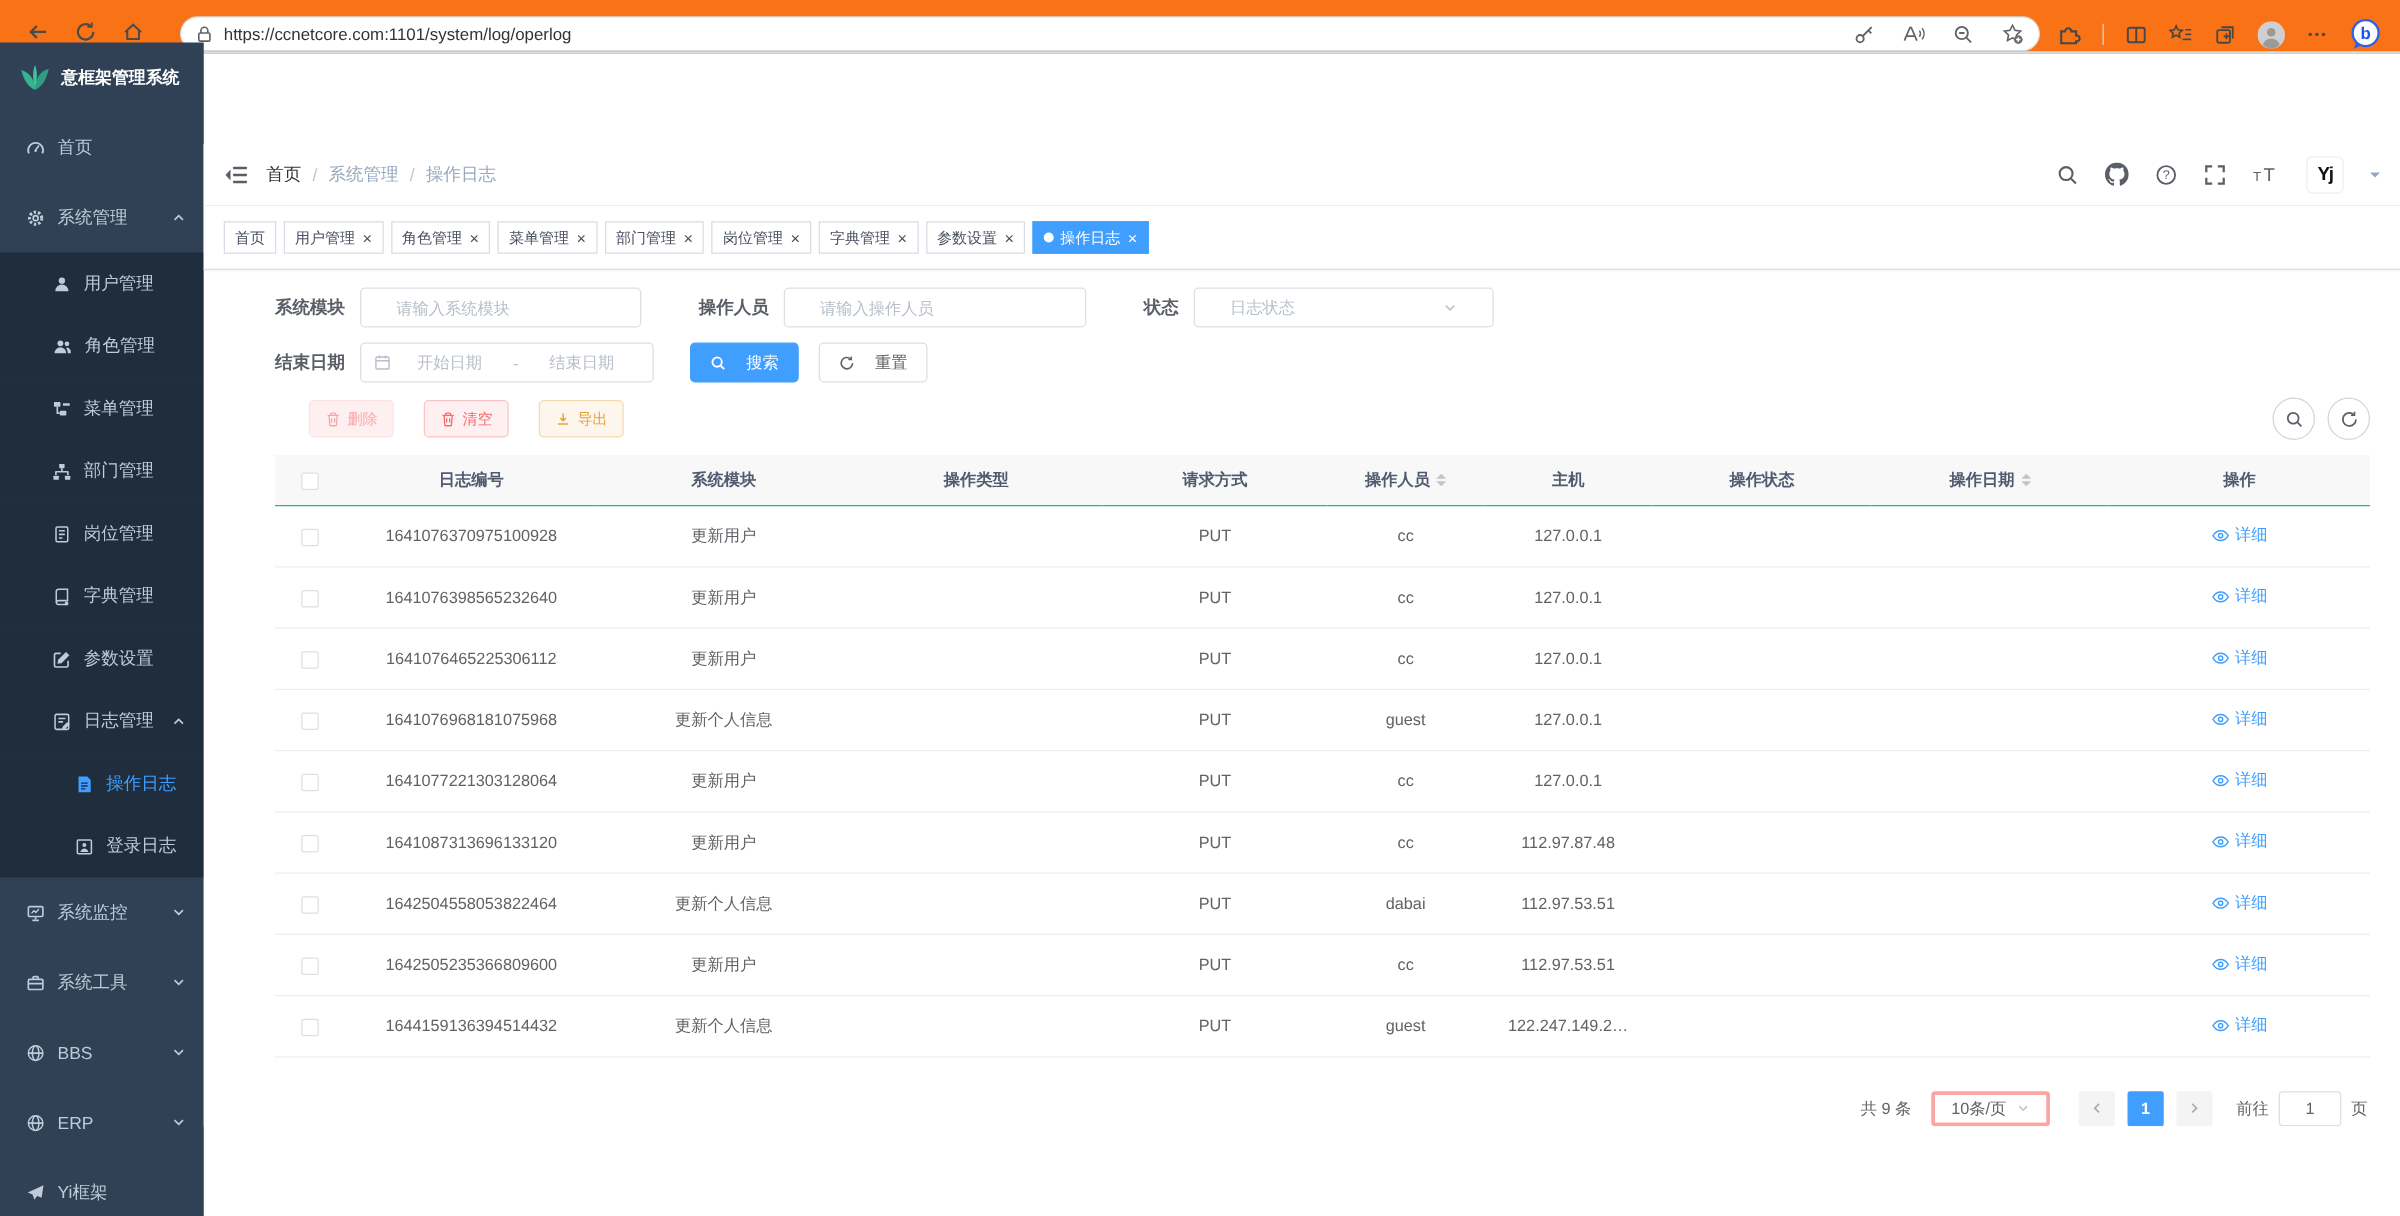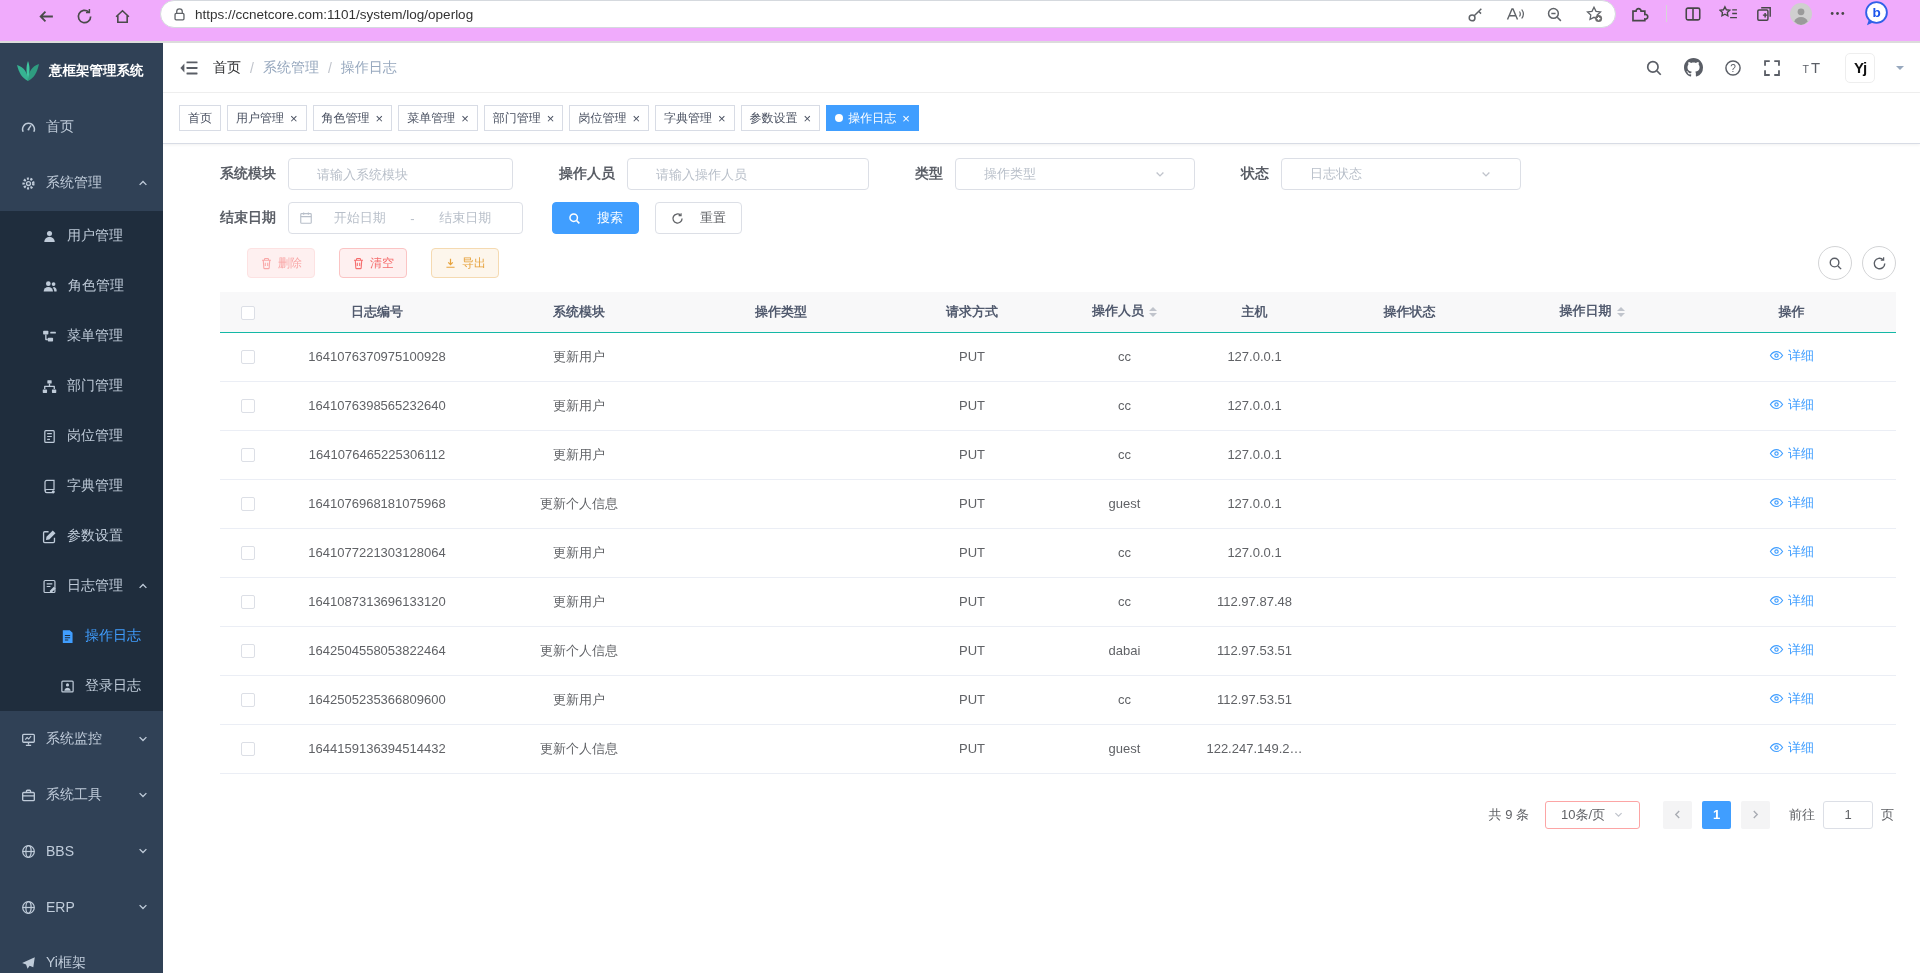--- a/index.html
+++ b/index.html
@@ -1,32 +1,32 @@
 <!DOCTYPE html>
 <html><head>
 <meta charset="utf-8">
 <style>
   * { box-sizing: border-box; }
   html,body { width:1920px; height:973px; margin:0; padding:0; overflow:hidden;
     font-family:"Liberation Sans","DejaVu Sans",sans-serif; background:#fff; }
 
   
-  .browser-bar { height:43px; background:#f0abfc; border-bottom:2px solid #dcdcdc;
-    display:flex; align-items:flex-start; padding:0 30px; }
+  .browser-bar { height:43px; background:#f97316; border-bottom:2px solid #dcdcdc;
+    display:flex; align-items:flex-end; padding:0 14px; }
   .nav-btn { width:32px; height:32px; border:none; background:transparent; color:#4a4a4a;
     display:flex; align-items:center; justify-content:center; padding:0; margin-right:6px; }
   .url-pill { flex:1; height:28px; border:1px solid #d5d9de; border-radius:14px; background:#fff;
     display:flex; align-items:center; padding:0 12px; margin:0 14px 0 16px; color:#5f6368; }
   .url-text { font-size:13.5px; color:#333; margin-left:9px; flex:1; white-space:nowrap; overflow:hidden; }
   .pill-ic { margin-left:22px; color:#5f6368; display:flex; align-items:center; }
   .browser-right { display:flex; align-items:center; gap:17px; color:#474747; }
   .divider { width:1px; height:17px; background:#d6d6d6; }
 
   
-  .app { display:flex; height:930px; }
+  .app { display:flex; height:930px;align-items:center; }
   .sidebar { width:163px; background:#304156; flex-shrink:0; overflow:hidden; }
   .logo-row { height:56px; display:flex; align-items:center; padding-left:16px; gap:9px; }
   .logo-title { color:#fff; font-size:13.5px; font-weight:700; white-space:nowrap; }
   .menu-item { height:56px; display:flex; align-items:center; color:#bfcbd9; font-size:14px;
     cursor:pointer; padding-right:14px; white-space:nowrap; }
   .menu-item.dark { background:#1f2d3d; height:50px; }
   .menu-item.active { color:#409eff; }
   .menu-item .mi { display:flex; align-items:center; margin-right:10px; }
   .lvl1 { padding-left:21px; } .lvl2 { padding-left:42px; } .lvl3 { padding-left:60px; }
   .marrow { margin-left:auto; display:flex; align-items:center; color:#bfcbd9; }
@@ -96,21 +96,21 @@
   .caret-wrap { display:inline-flex; flex-direction:column; margin-left:5px; vertical-align:middle; }
   .sc { width:0; height:0; border:4px solid transparent; }
   .sc.asc { border-bottom-color:#c0c4cc; margin-bottom:2px; }
   .sc.desc { border-top-color:#c0c4cc; }
   .detail-link { color:#409eff; display:inline-flex; align-items:center; gap:4px; cursor:pointer; font-size:13px; }
 
   
   .pagination { display:flex; align-items:center; justify-content:flex-end; margin-top:27px;
     font-size:13px; color:#606266; padding-right:2px; }
   .p-total { margin-right:16px; }
-  .p-size { width:95px; height:28px; border:1px solid #fca5a5; border-radius:3px; display:flex;
+  .p-size { width:95px; height:28px; border:3px solid #fca5a5; border-radius:3px; display:flex;
     align-items:center; justify-content:center; gap:8px; margin-right:18px; cursor:pointer; }
   .pbtn { min-width:29px; height:28px; background:#f4f4f5; border-radius:2px; display:flex;
     align-items:center; justify-content:center; color:#a8abb2; margin:0 5px; cursor:pointer; }
   .pbtn.active { background:#409eff; color:#fff; font-weight:700; }
   .p-goto { margin-left:14px; display:flex; align-items:center; gap:8px; }
   .p-goto input { width:50px; height:28px; border:1px solid #dcdfe6; border-radius:3px;
     text-align:center; font-size:13px; color:#606266; }
   svg { display:block; }
 </style>
 </head>
@@ -525,31 +525,20 @@
     <div class="page-content">
 
       <div class="frow">
         <div class="fgroup">
           <span class="flabel">系统模块</span>
           <input class="finput" style="width: 225px;" placeholder="请输入系统模块">
         </div>
         <div class="fgroup">
           <span class="flabel">操作人员</span>
           <input class="finput" style="width: 242px;" placeholder="请输入操作人员">
-        </div>
-        <div class="fgroup">
-          <span class="flabel">类型</span>
-          <div class="finput fselect" style="width:240px">
-            <span class="ph">操作类型</span>
-            <span class="sel-caret">
-              <svg width="12" height="12" viewBox="0 0 16 16" fill="none" stroke="currentColor" stroke-width="1.8">
-                  <path d="M3.5 6 8 10.5 12.5 6"></path>
-                </svg>
-            </span>
-          </div>
         </div>
         <div class="fgroup" style="margin-right:0">
           <span class="flabel">状态</span>
           <div class="finput fselect" style="width:240px">
             <span class="ph">日志状态</span>
             <span class="sel-caret">
               <svg width="12" height="12" viewBox="0 0 16 16" fill="none" stroke="currentColor" stroke-width="1.8">
                   <path d="M3.5 6 8 10.5 12.5 6"></path>
                 </svg>
             </span>

